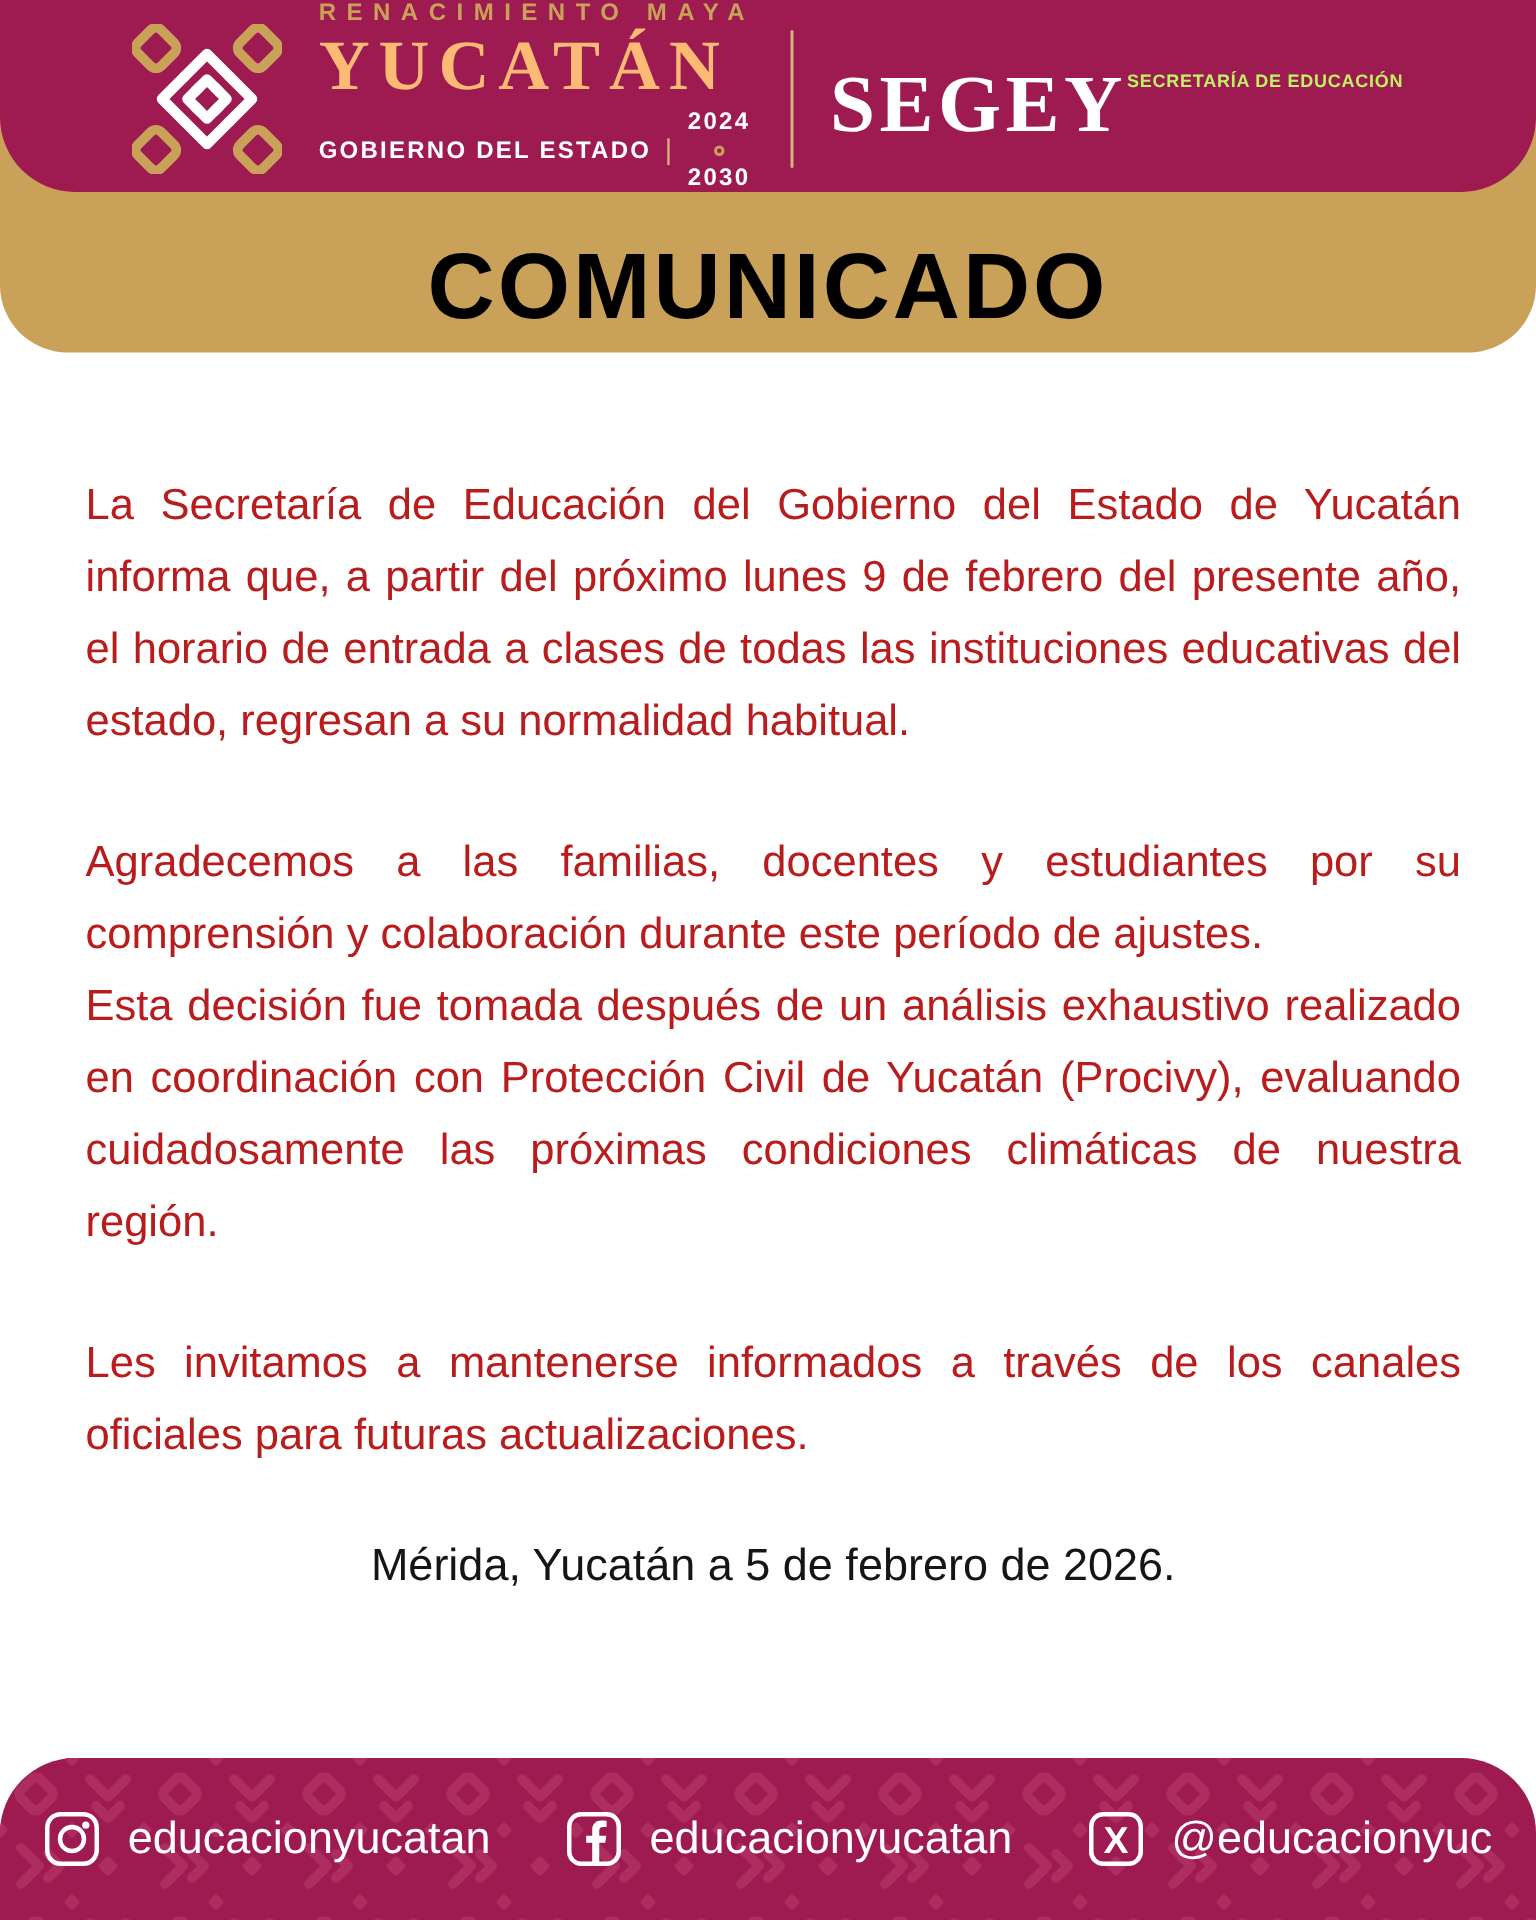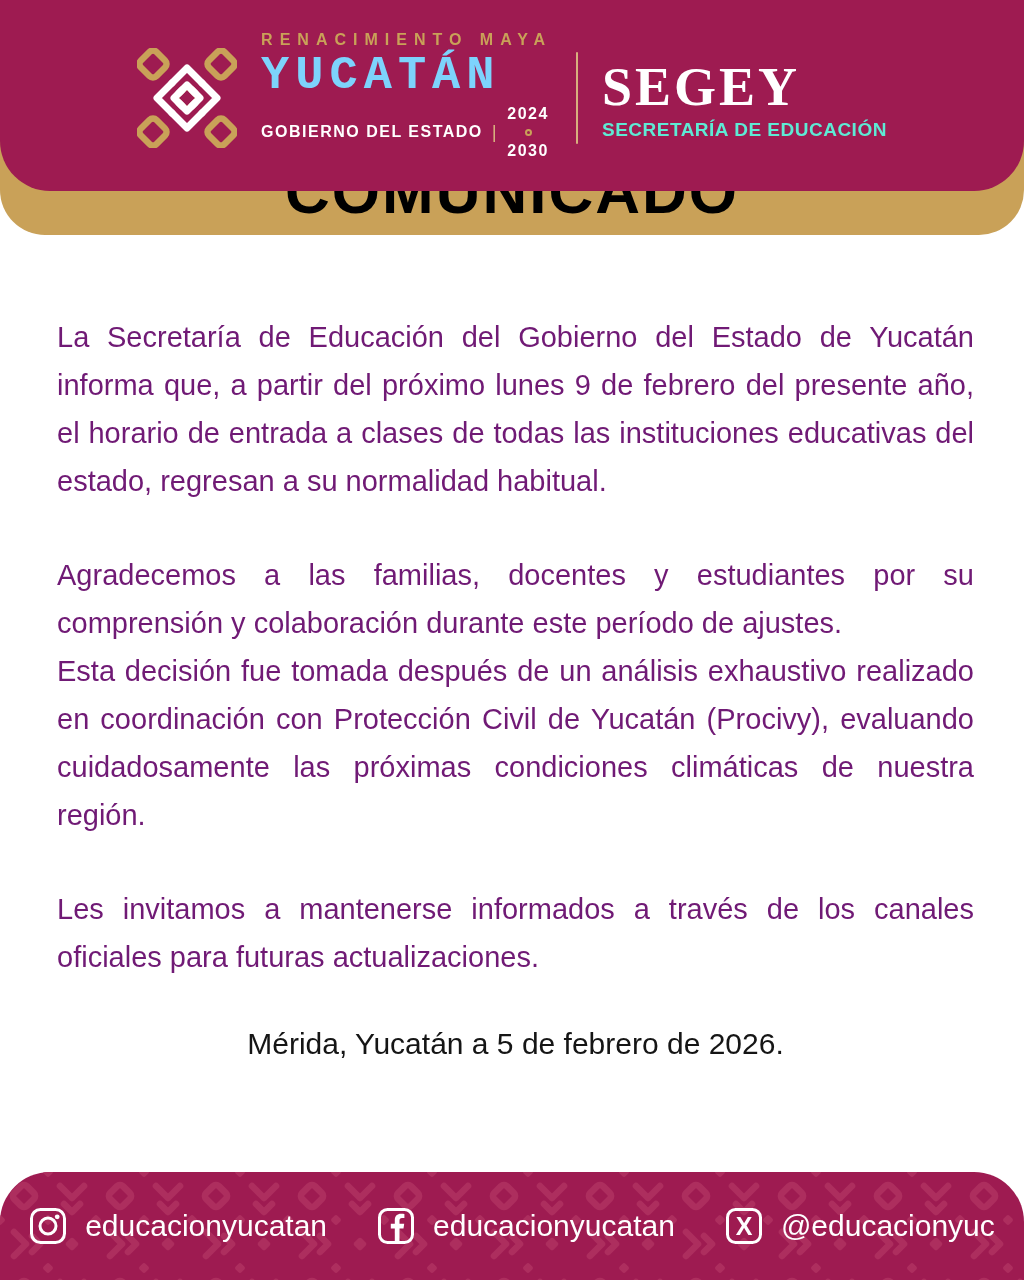--- a/index.html
+++ b/index.html
@@ -17,65 +17,65 @@
     display:flex; align-items:center; justify-content:center;
     padding-top:148px;
   }
   .banner-title {
     color:#000000; font-size:62px; font-weight:bold; letter-spacing:2px;
     font-family:"Liberation Sans", sans-serif;
   }
 
   
   .header {
-    position:absolute; top:0; left:0; width:1024px; height:191px;
+    position:absolute; top:0; left:0; width:1024px; height:128px;
     background:#9E1B51; border-radius:0 0 50px 50px; z-index:3;
     display:flex; align-items:center; justify-content:center; gap:24px;
   }
   .glyph { width:100px; height:100px; margin-top:4px; flex:none; }
   .brand-text { display:flex; flex-direction:column; }
   .brand-tagline {
     color:#C9A158; font-size:16px; font-weight:bold; letter-spacing:7px;
   }
   .brand-wordmark {
-    font-family:Liberation Mono, monospace; color:#7dd3fc;
+    font-family:Liberation Serif, serif; color:#fdba74;
     font-size:47px; font-weight:bold; letter-spacing:6px; line-height:1.05;
     margin:2px 0 4px 0;
   }
   .brand-subline {
     color:#ffffff; font-size:16px; font-weight:bold; letter-spacing:1.5px;
     display:flex; align-items:center; gap:9px;
   }
   .sub-sep { color:#D8B27E; font-weight:normal; font-size:19px; }
   .term { display:flex; align-items:center; gap:6px;flex-direction:column; }
   .term-dot {
     display:inline-block; width:7px; height:7px; border:2px solid #C9A158;
     border-radius:50%;
   }
   .header-divider {
     width:2px; height:92px; background:#D8AF7E; border-radius:1px;
     margin-top:4px; flex:none;
   }
-  .org { display:flex; flex-direction:column; margin-top:10px; }
+  .org { display:flex; flex-direction:row; margin-top:10px; }
   .org-acronym {
     font-family:"Liberation Serif", serif; color:#ffffff;
     font-size:54px; font-weight:bold; letter-spacing:3px; line-height:1;
   }
   .org-name {
-    color:#5eead4; font-size:19px; font-weight:bold; letter-spacing:0.5px;
+    color:#bef264; font-size:12px; font-weight:bold; letter-spacing:0.5px;
     margin-top:5px;
   }
 
   
   .content {
     position:absolute; top:235px; left:0; width:1024px;
     padding:78px 50px 0 57px; z-index:1;
   }
   .para {
-    font-size:29px; line-height:48px; color:#701a75;
+    font-size:29px; line-height:48px; color:#b91c1c;
     text-align:justify; margin-bottom:46px;
   }
   .para.joined { margin-bottom:0; }
   .dateline {
     margin-top:46px; text-align:center; font-size:30px; color:#151515;
   }
 
   
   .footer {
     position:absolute; bottom:0; left:0; width:1024px; height:108px;

